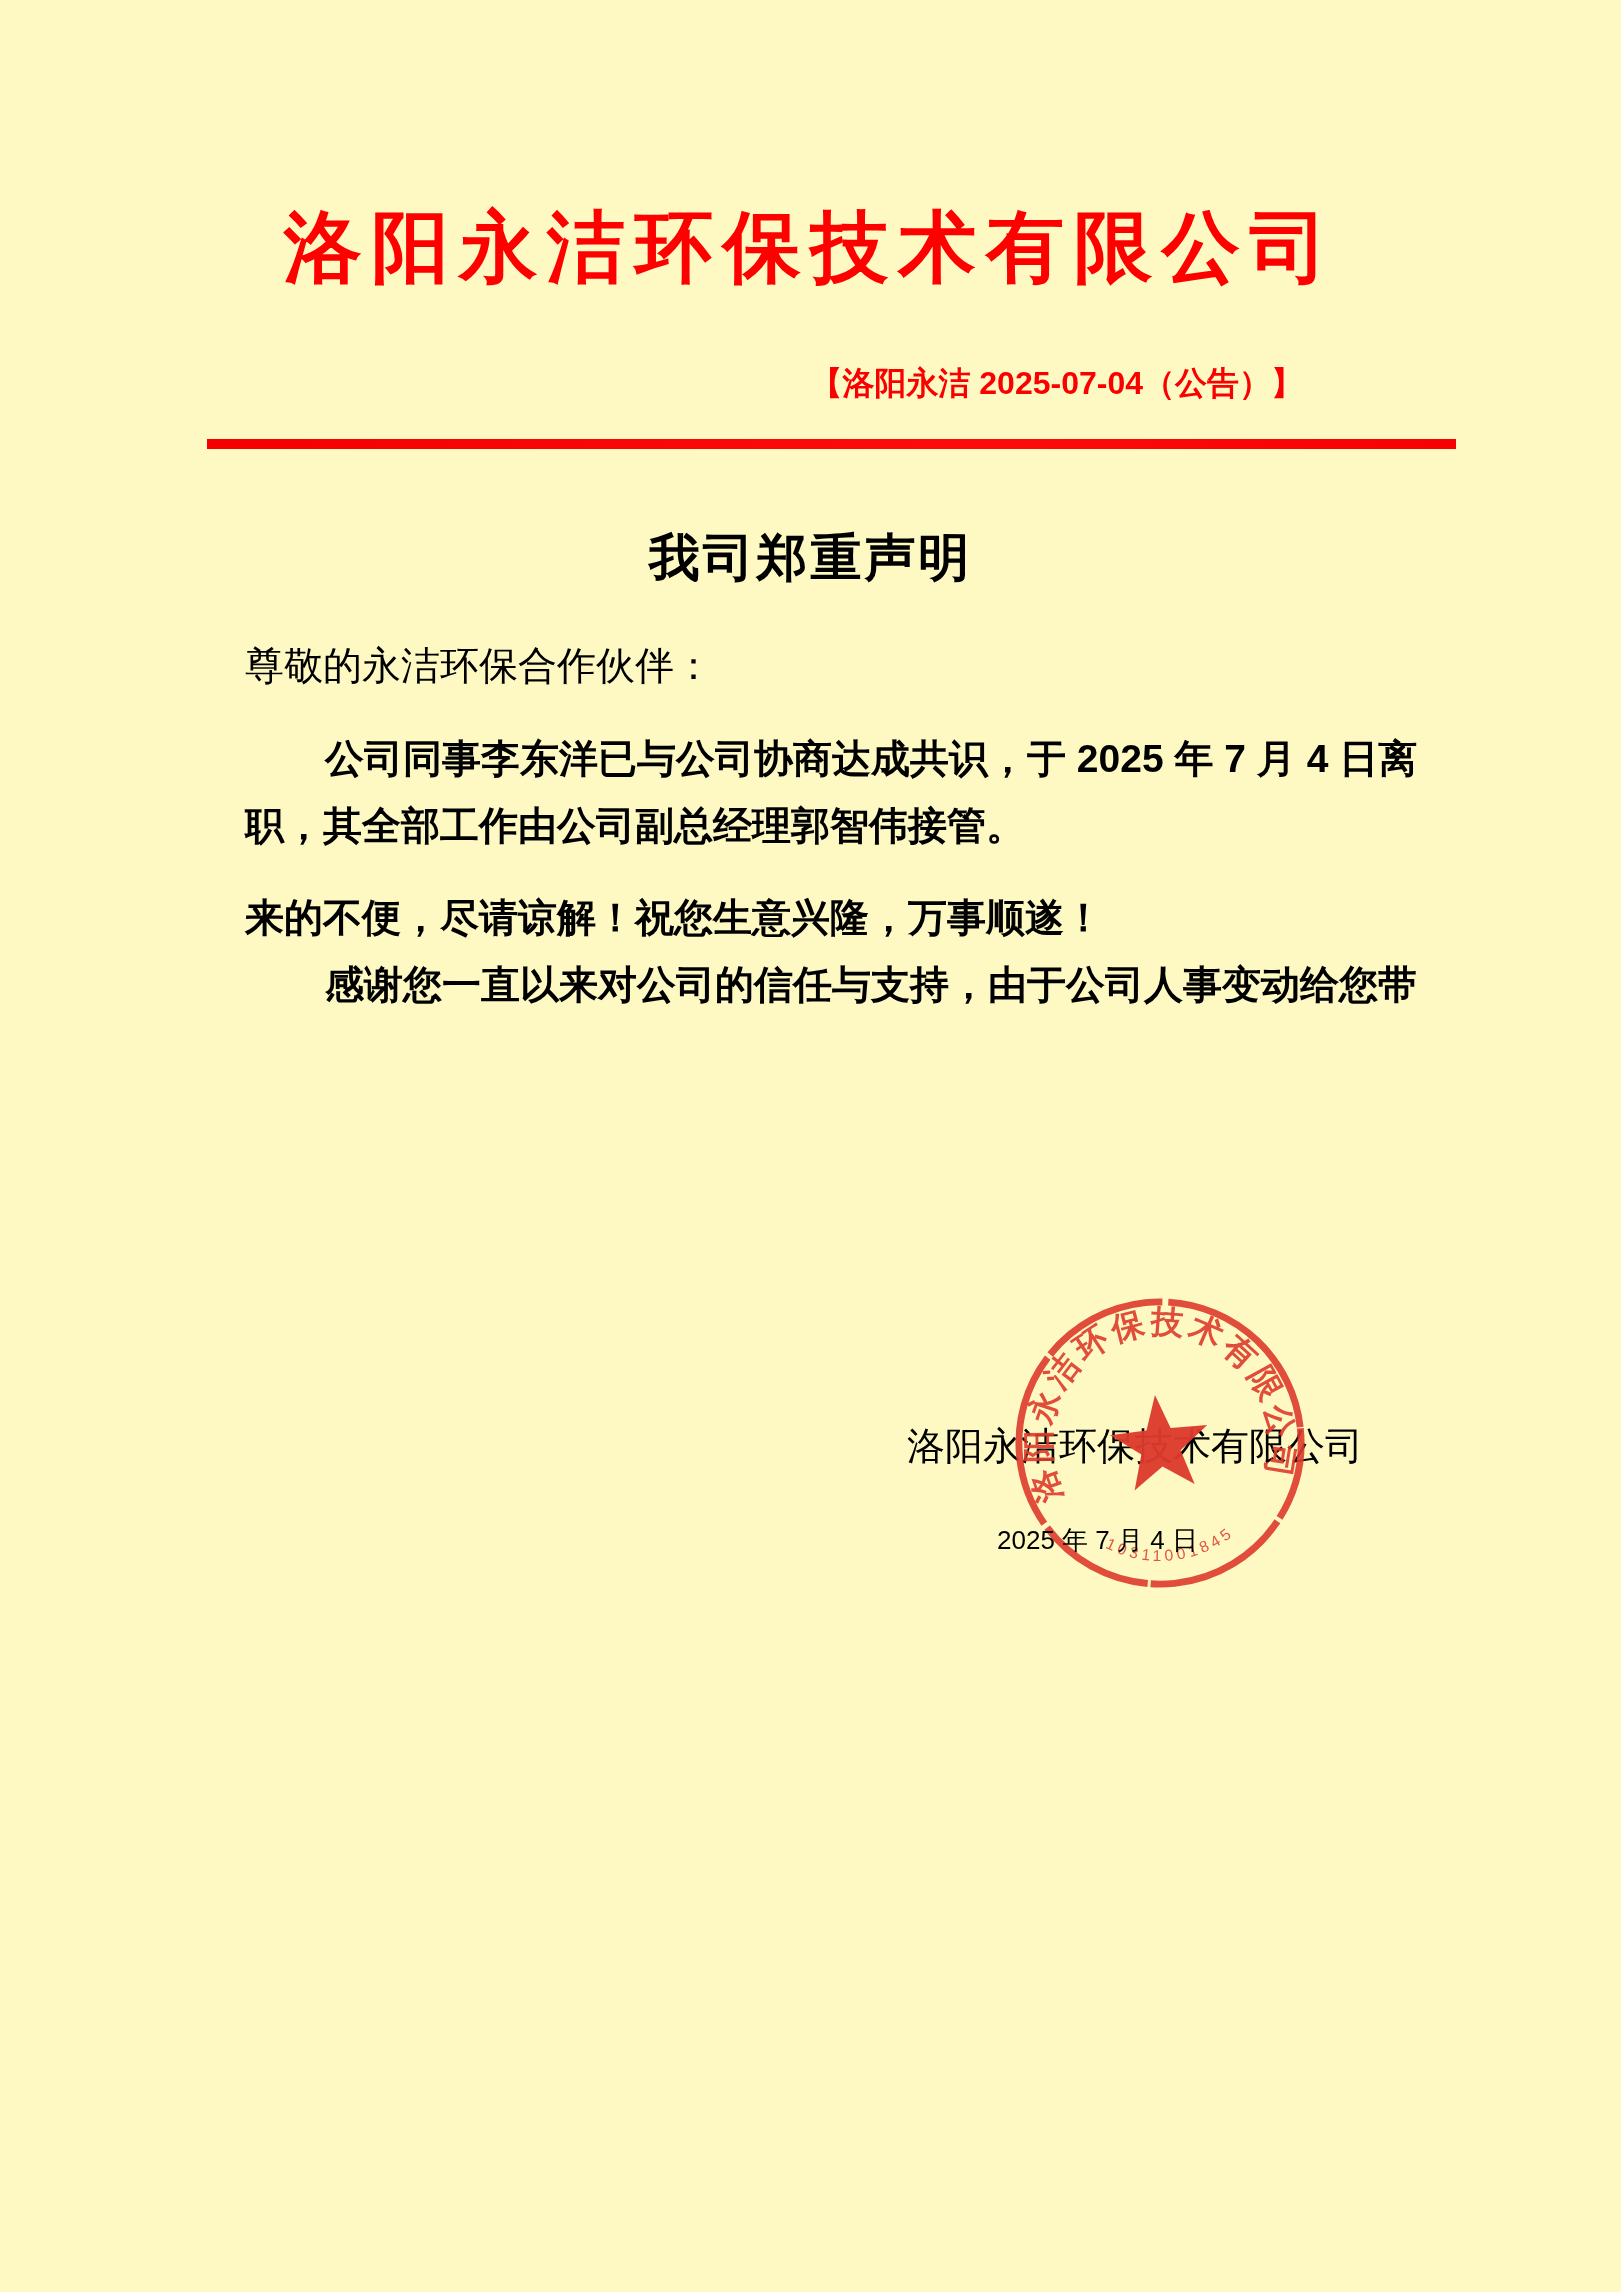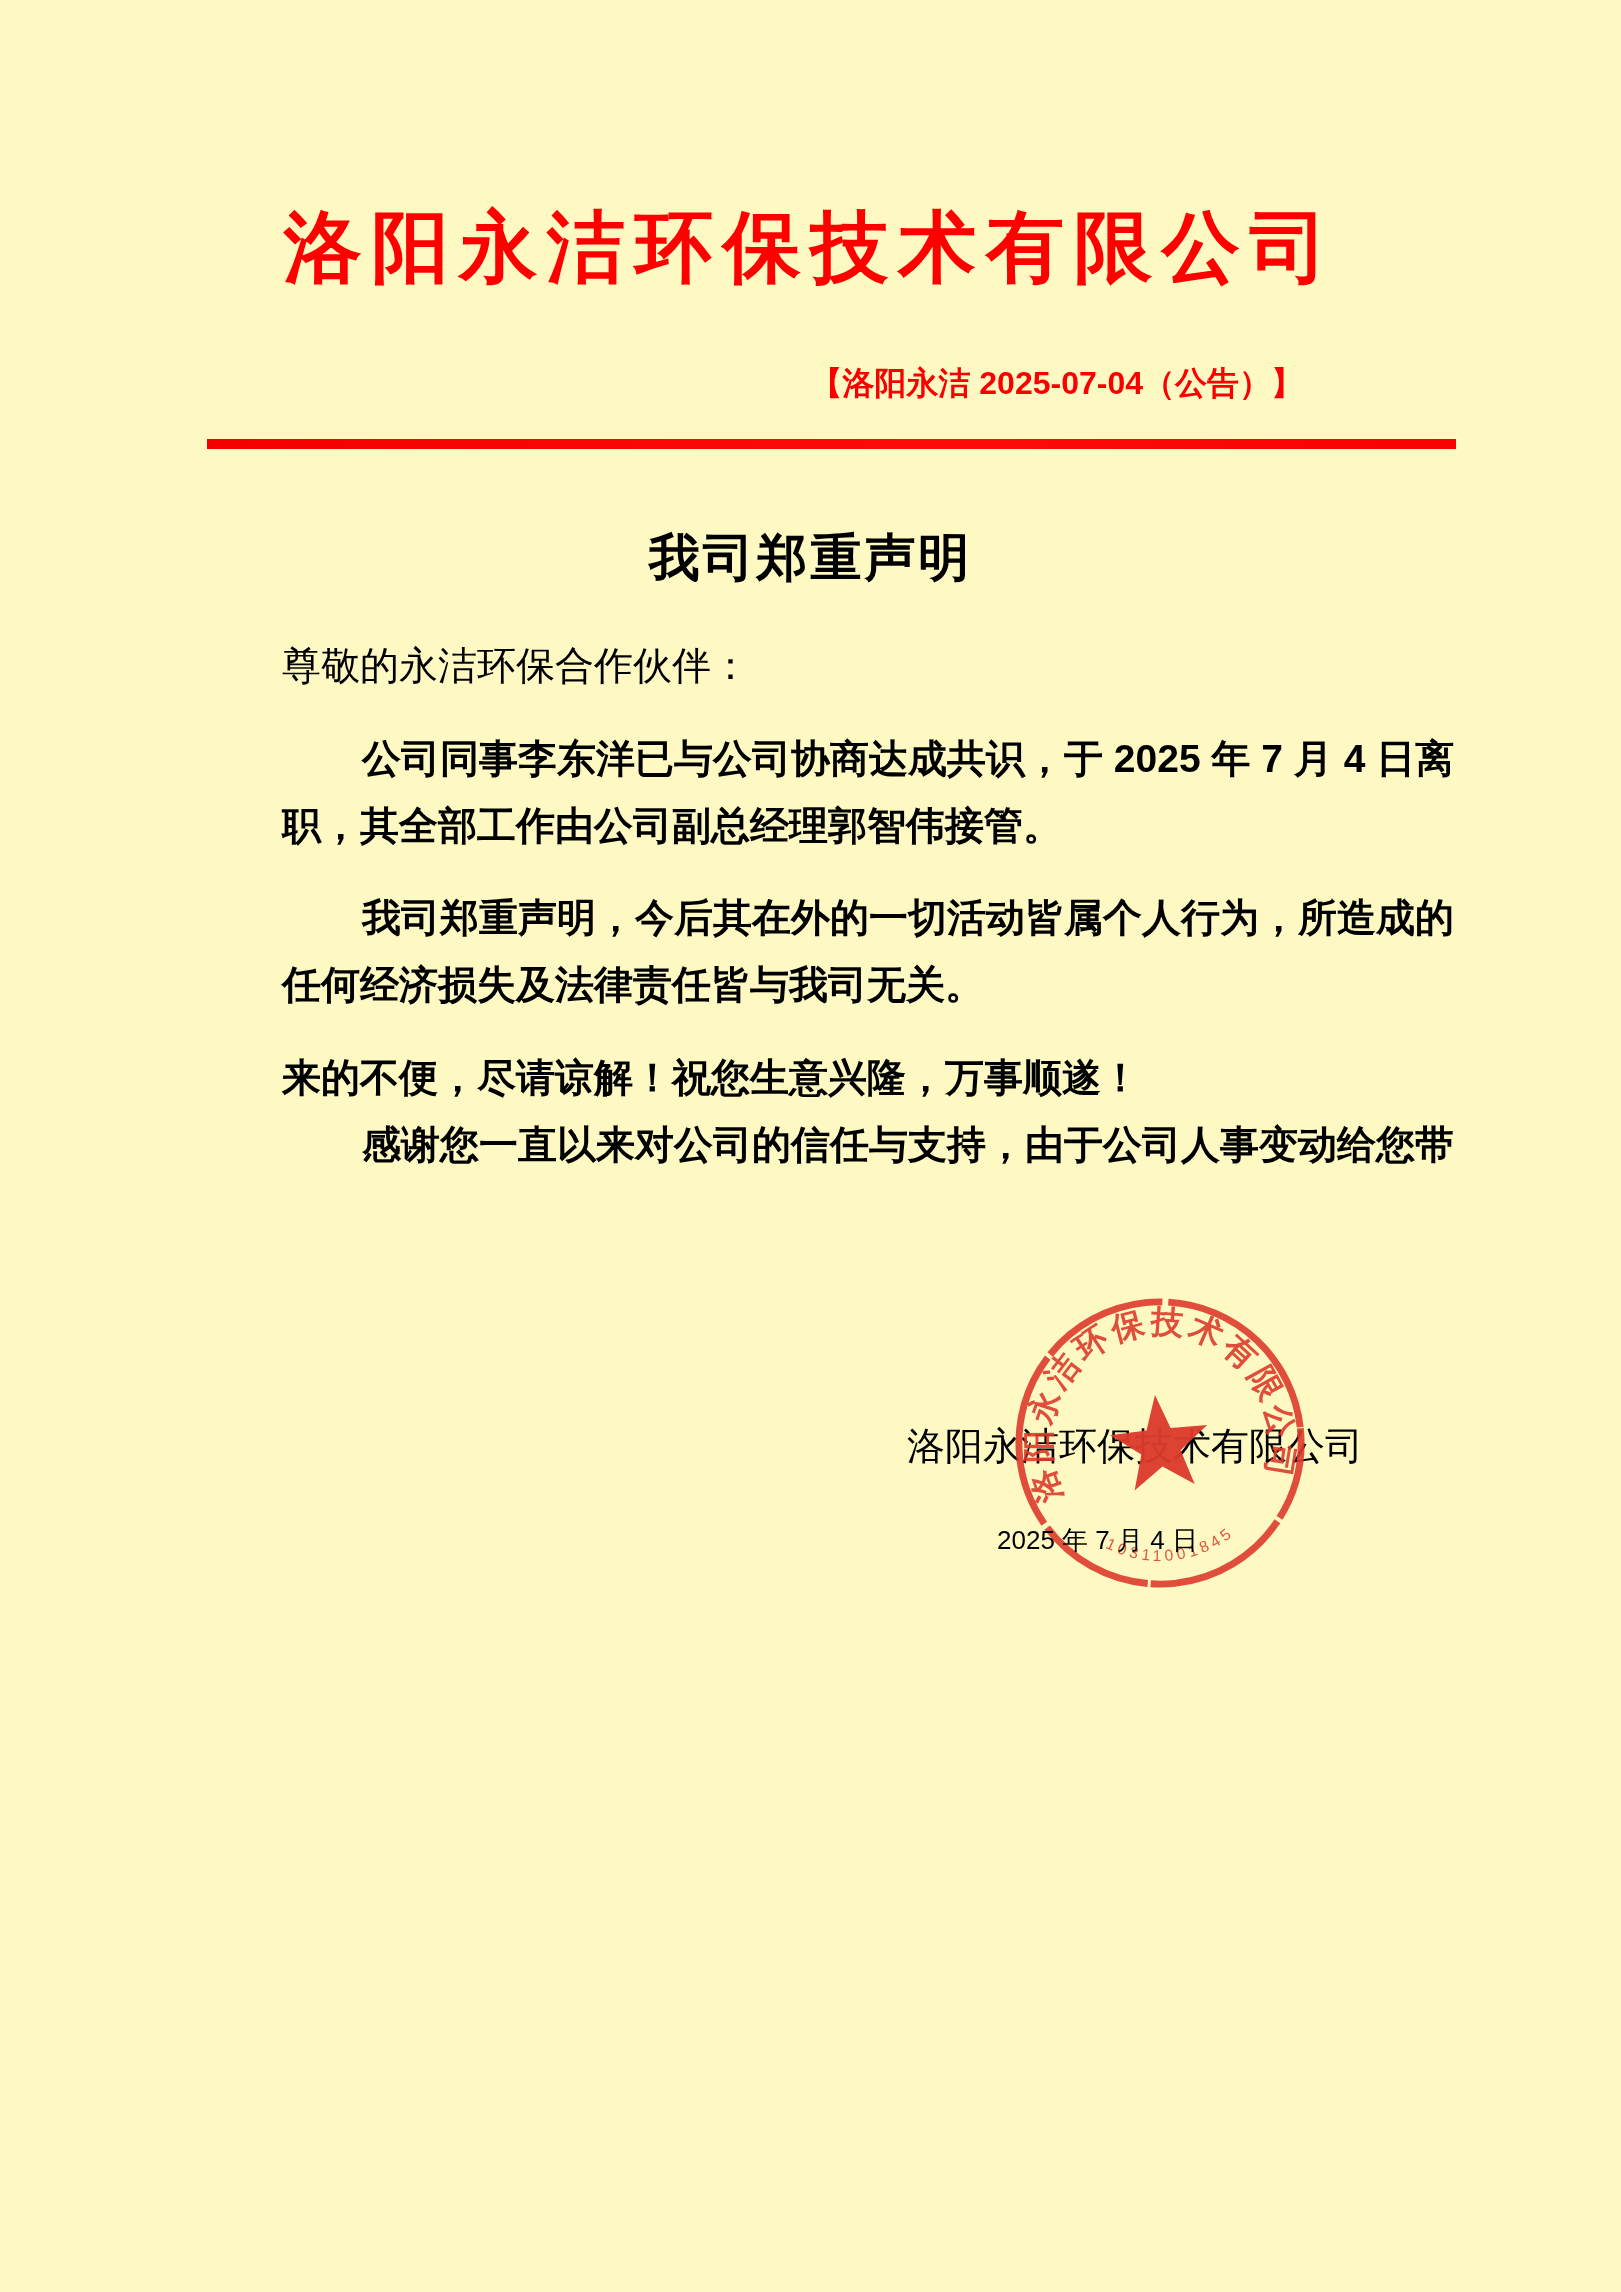--- a/index.html
+++ b/index.html
@@ -38,21 +38,20 @@
     color:#000;
     letter-spacing:2.9px;
     line-height:61px;
     white-space:nowrap;
   }
   .body-block{
     position:absolute;top:632px;left:245px;
     width:1188px;
     font-size:39px;
     color:#000;
-    margin-left:37px;
   }
   .body-line{
     line-height:67px;
     white-space:nowrap;
   }
   .para{margin-top:25.5px;font-weight:bold;}
   .para .body-line.first{text-indent:80px;}
   .signature-company{
     position:absolute;left:907px;top:1421px;
     font-size:38px;color:#000;line-height:51px;
@@ -87,24 +86,20 @@
   <div class="doc-title">我司郑重声明</div>
 
   <div class="body-block">
     <div class="body-line">尊敬的永洁环保合作伙伴：</div>
 
     <div class="para">
       <div class="body-line first">公司同事李东洋已与公司协商达成共识，于 2025 年 7 月 4 日离</div>
       <div class="body-line">职，其全部工作由公司副总经理郭智伟接管。</div>
     </div>
 
-    <div class="para">
-      <div class="body-line first">我司郑重声明，今后其在外的一切活动皆属个人行为，所造成的</div>
-      <div class="body-line">任何经济损失及法律责任皆与我司无关。</div>
-    </div>
 
     <div class="para">
       <div class="body-line">来的不便，尽请谅解！祝您生意兴隆，万事顺遂！</div>
       <div class="body-line first">感谢您一直以来对公司的信任与支持，由于公司人事变动给您带</div>
     </div>
   </div>
 
   <div class="signature-company">洛阳永洁环保技术有限公司</div>
 
   <div class="signature-date">2025 年 7 月 4 日</div>

